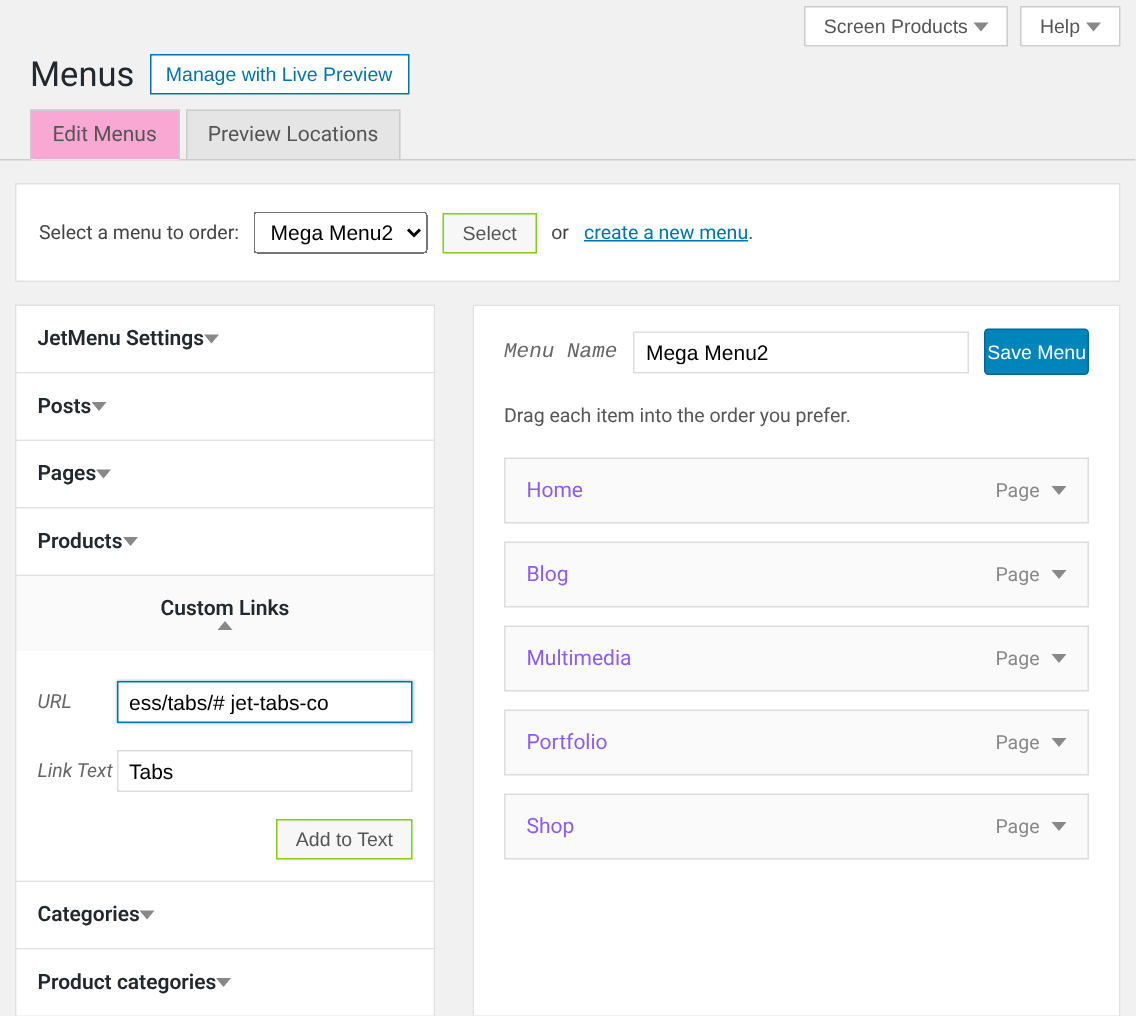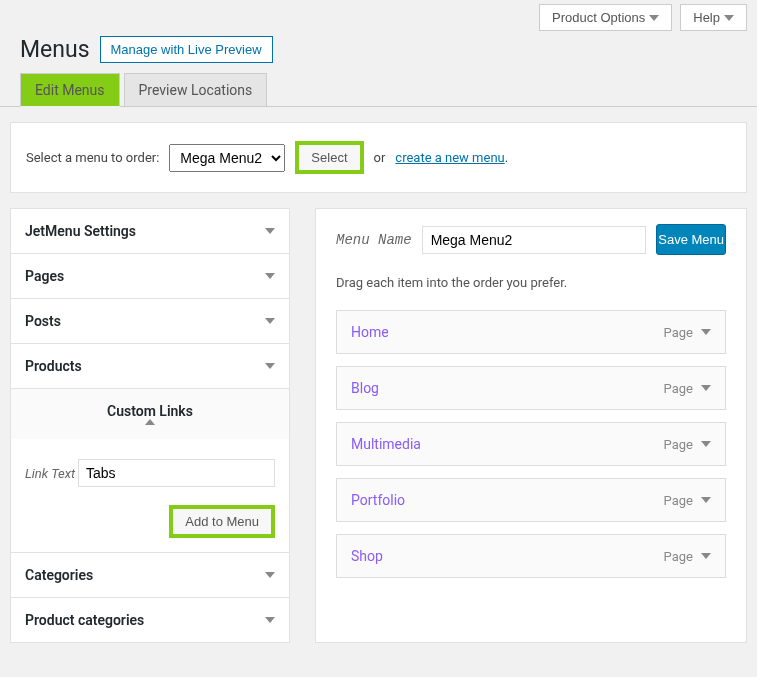--- a/index.html
+++ b/index.html
@@ -4,31 +4,31 @@
 <style>
 * { box-sizing: border-box; margin: 0; padding: 0; }
 body { font-family: -apple-system, BlinkMacSystemFont, "Segoe UI", Roboto, sans-serif; font-size: 13px; color: #444; background: #f1f1f1; width: 757px; }
 .top-tabs { display: flex; justify-content: flex-end; padding: 4px 10px 0; gap: 8px; }
 .top-tab-btn { background: #fff; border: 1px solid #ccc; padding: 5px 12px; font-size: 13px; color: #555; cursor: pointer; display: flex; align-items: center; gap: 4px; }
 .header-row { display: flex; align-items: flex-start; gap: 10px; padding: 5px 20px 10px; }
 .page-title { font-size: 23px; font-weight: 400; color: #23282d; }
 .btn-secondary-title { background: #fff; border: 1px solid #0073aa; color: #0073aa; padding: 5px 10px; cursor: pointer; font-size: 13px; }
 .nav-tab-wrapper { display: flex; padding-left: 20px; border-bottom: 1px solid #ccc; }
 .nav-tab { padding: 8px 14px; border: 1px solid #ccc; border-bottom: none; background: #e5e5e5; margin-right: 4px; color: #555; font-size: 14px; cursor: pointer; }
-.nav-tab.active { background: #84cc16; border-bottom: 1px solid #f1f1f1; margin-bottom: -1px; }
+.nav-tab.active { background: #f9a8d4; border-bottom: 1px solid #f1f1f1; margin-bottom: -1px; }
 .select-row { margin: 15px 10px; background: #fff; border: 1px solid #e1e1e1; padding: 18px 15px; display: flex; align-items: center; gap: 10px; }
 .select-row select { padding: 4px 6px; font-size: 14px; }
-.btn-secondary { background: #f7f7f7; border: 4px solid #84cc16; padding: 5px 12px; font-size: 13px; color: #555; cursor: pointer; }
+.btn-secondary { background: #f7f7f7; border: 1px solid #84cc16; padding: 5px 12px; font-size: 13px; color: #555; cursor: pointer; }
 .link { color: #0073aa; text-decoration: underline; cursor: pointer; }
 .columns { display: flex; padding: 0 10px 20px; gap: 25px; }
 .left-col { width: 280px; }
 .right-col { flex: 1; background: #fff; border: 1px solid #e1e1e1; padding: 15px 20px; }
 .accordion-item { border: 1px solid #e1e1e1; border-top: none; }
 .accordion-item:first-child { border-top: 1px solid #e1e1e1; }
-.accordion-header { display: flex; justify-content: space-between; align-items: center; padding: 14px 14px; font-size: 14px; font-weight: 600; color: #23282d; cursor: pointer; background: #fff; }
+.accordion-header { display: flex; justify-content: flex-start; align-items: center; padding: 14px 14px; font-size: 14px; font-weight: 600; color: #23282d; cursor: pointer; background: #fff; }
 .accordion-header.open { background: #fafafa; flex-direction: column; }
 .accordion-body { background: #fff; padding: 20px 14px 14px; }
 .form-row { display: flex; align-items: center; margin-bottom: 18px; }
 .form-row label { width: 70px; font-style: italic; font-size: 13px; color: #666; }
 .form-row input { flex: 1; padding: 5px 7px; border: 1px solid #ddd; font-size: 14px; background: #fff; }
 .form-row input.focus { border: 1px solid #0073aa; box-shadow: 0 0 2px rgba(0,115,170,0.6); }
 .add-menu-row { text-align: right; }
 .menu-name-row { display: flex; align-items: center; gap: 10px; margin-bottom: 20px; }
 .menu-name-row label { font-style: italic; color: #666; font-size: 14px; font-family: Liberation Mono, monospace; }
 .menu-name-row input { flex: 1; padding: 5px 8px; border: 1px solid #ddd; font-size: 14px; max-width: 230px; }
@@ -40,21 +40,21 @@
 .menu-item .label { font-size: 14px; color: #8b5cf6; }
 .menu-item .type { font-size: 13px; color: #888; display: flex; align-items: center; gap: 8px; }
 .triangle-down { width: 0; height: 0; border-left: 5px solid transparent; border-right: 5px solid transparent; border-top: 6px solid #888; display: inline-block; }
 .triangle-up { width: 0; height: 0; border-left: 5px solid transparent; border-right: 5px solid transparent; border-bottom: 6px solid #888; display: inline-block; }
 </style>
 </head>
 <body>
 
 <div class="top-tabs">
   <button class="top-tab-btn">
-    <span>Product Options</span>
+    <span>Screen Products</span>
     <span class="triangle-down"></span>
   </button>
   <button class="top-tab-btn">
     <span>Help</span>
     <span class="triangle-down"></span>
   </button>
 </div>
 
 <div class="header-row">
   <h1 class="page-title">Menus</h1>
@@ -79,48 +79,52 @@
 <div class="columns">
   <div class="left-col">
     <div class="accordion-item">
       <div class="accordion-header">
         <span>JetMenu Settings</span>
         <span class="triangle-down"></span>
       </div>
     </div>
     <div class="accordion-item">
       <div class="accordion-header">
-        <span>Pages</span>
+        <span>Posts</span>
         <span class="triangle-down"></span>
       </div>
     </div>
     <div class="accordion-item">
       <div class="accordion-header">
-        <span>Posts</span>
+        <span>Pages</span>
         <span class="triangle-down"></span>
       </div>
     </div>
     <div class="accordion-item">
       <div class="accordion-header">
         <span>Products</span>
         <span class="triangle-down"></span>
       </div>
     </div>
     <div class="accordion-item">
       <div class="accordion-header open">
         <span>Custom Links</span>
         <span class="triangle-up"></span>
       </div>
       <div class="accordion-body">
         <div class="form-row">
+          <label>URL</label>
+          <input class="focus" type="text" value="ess/tabs/# jet-tabs-co" style="">
+        </div>
+        <div class="form-row">
           <label>Link Text</label>
           <input type="text" value="Tabs" style="">
         </div>
         <div class="add-menu-row">
-          <button class="btn-secondary">Add to Menu</button>
+          <button class="btn-secondary">Add to Text</button>
         </div>
       </div>
     </div>
     <div class="accordion-item">
       <div class="accordion-header">
         <span>Categories</span>
         <span class="triangle-down"></span>
       </div>
     </div>
     <div class="accordion-item">

